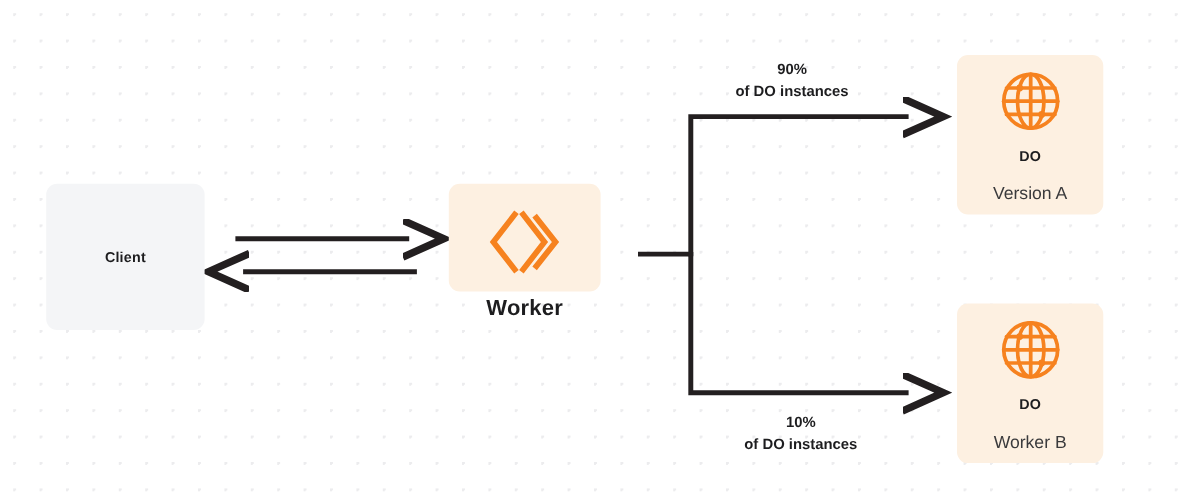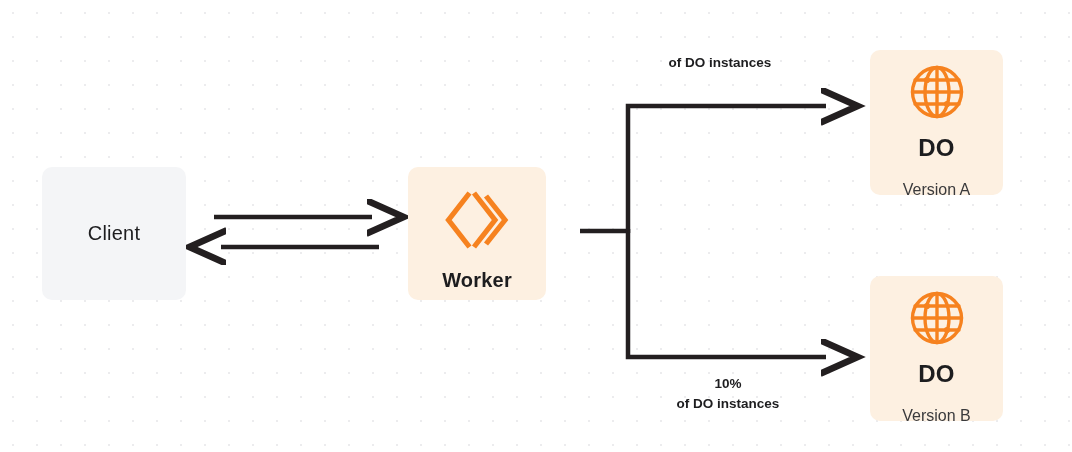--- a/index.html
+++ b/index.html
@@ -35,32 +35,32 @@
 
   
   #client-node {
     left: 42px;
     top: 167px;
     width: 144px;
     height: 133px;
     background-color: #f4f5f7;
   }
   #client-node .node-title {
-    font-size: 20px;
-    font-weight: normal;
+    font-size: 13px;
+    font-weight: bold;
     color: #1d1d1f;
     letter-spacing: 0.2px;
   }
 
   
   #worker-node {
     left: 408px;
     top: 167px;
     width: 138px;
-    height: 133px;
+    height: 98px;
     background-color: #fdf0e1;
     justify-content: flex-start;
     padding-top: 22px;
   }
   #worker-node .node-title {
     font-size: 20px;
     font-weight: bold;
     color: #1d1d1f;
     margin-top: 18px;
     letter-spacing: 0.2px;
@@ -81,21 +81,21 @@
     padding-top: 14px;
   }
   #do-node-a { top: 50px; }
   #do-node-b { top: 276px; }
   .do-icon {
     width: 56px;
     height: 56px;
     display: block;
   }
   .do-node .node-title {
-    font-size: 24px;
+    font-size: 13px;
     font-weight: bold;
     color: #1d1d1f;
     margin-top: 14px;
     letter-spacing: 0.2px;
   }
   .do-node .node-sub {
     font-size: 16px;
     font-weight: normal;
     color: #3a3a3c;
     margin-top: 19px;
@@ -212,24 +212,25 @@
           <line x1="28" y1="3.5" x2="28" y2="52.5"></line>
           <line x1="6" y1="16" x2="50" y2="16"></line>
           <line x1="3.5" y1="28" x2="52.5" y2="28"></line>
           <line x1="6" y1="40" x2="50" y2="40"></line>
         </g>
         <circle cx="18" cy="16" r="3.1" fill="#f6821f"></circle>
         <circle cx="38" cy="40" r="3.1" fill="#f6821f"></circle>
       </svg>
     </span>
     <span class="node-title">DO</span>
-    <span class="node-sub">Version B</span>
+    <span class="node-sub">Worker B</span>
   </div>
 
   <div id="label-top" class="edge-label">
+    <div>90%</div>
     <div>of DO instances</div>
   </div>
 
   <div id="label-bottom" class="edge-label">
     <div>10%</div>
     <div>of DO instances</div>
   </div>
 
 </div>
 

